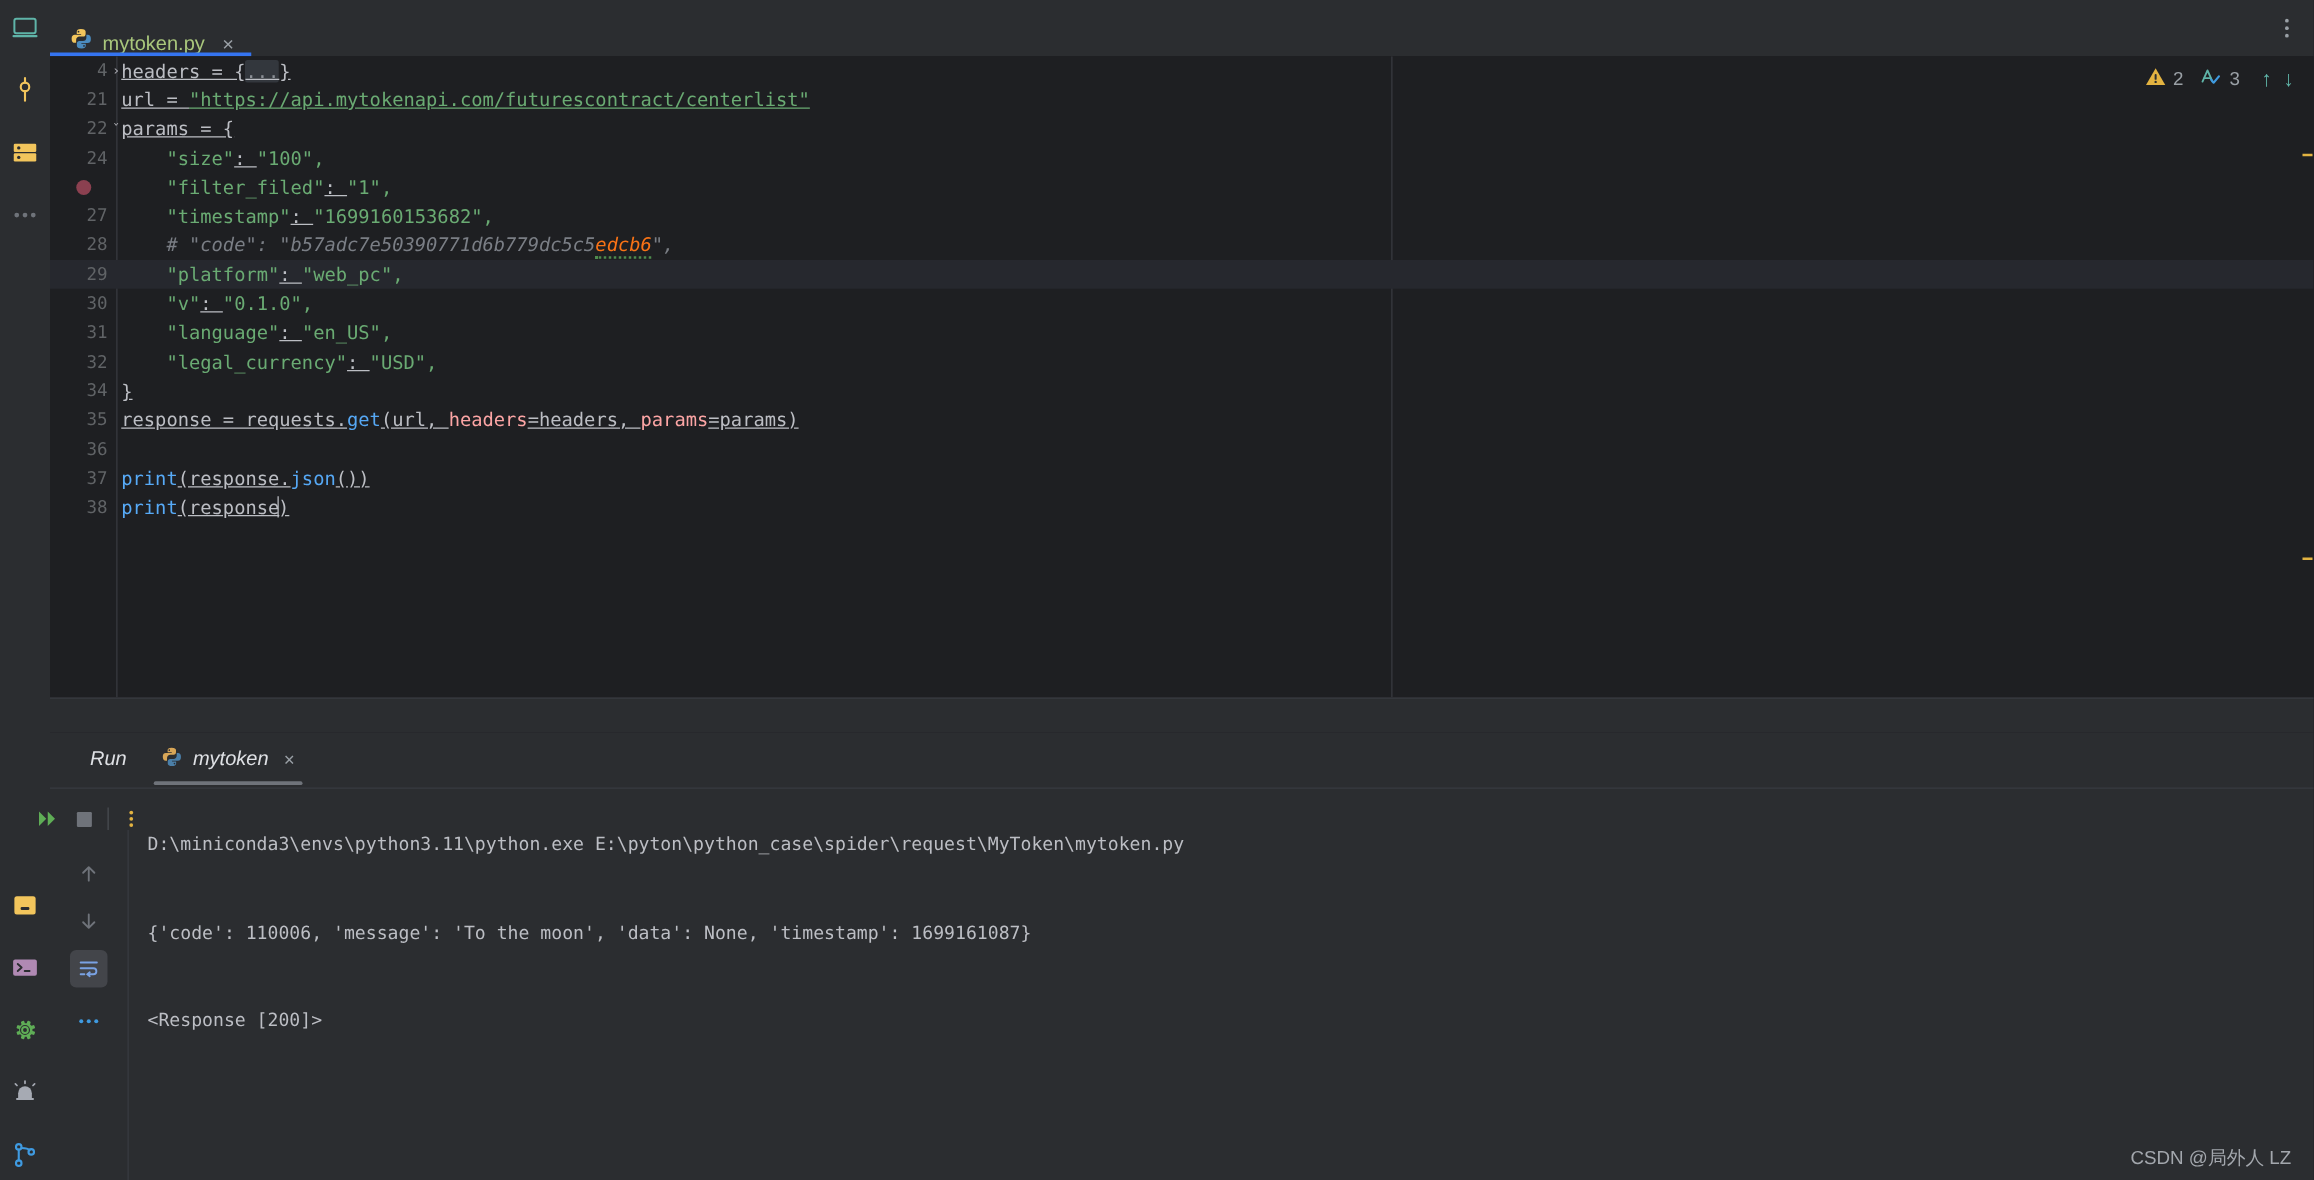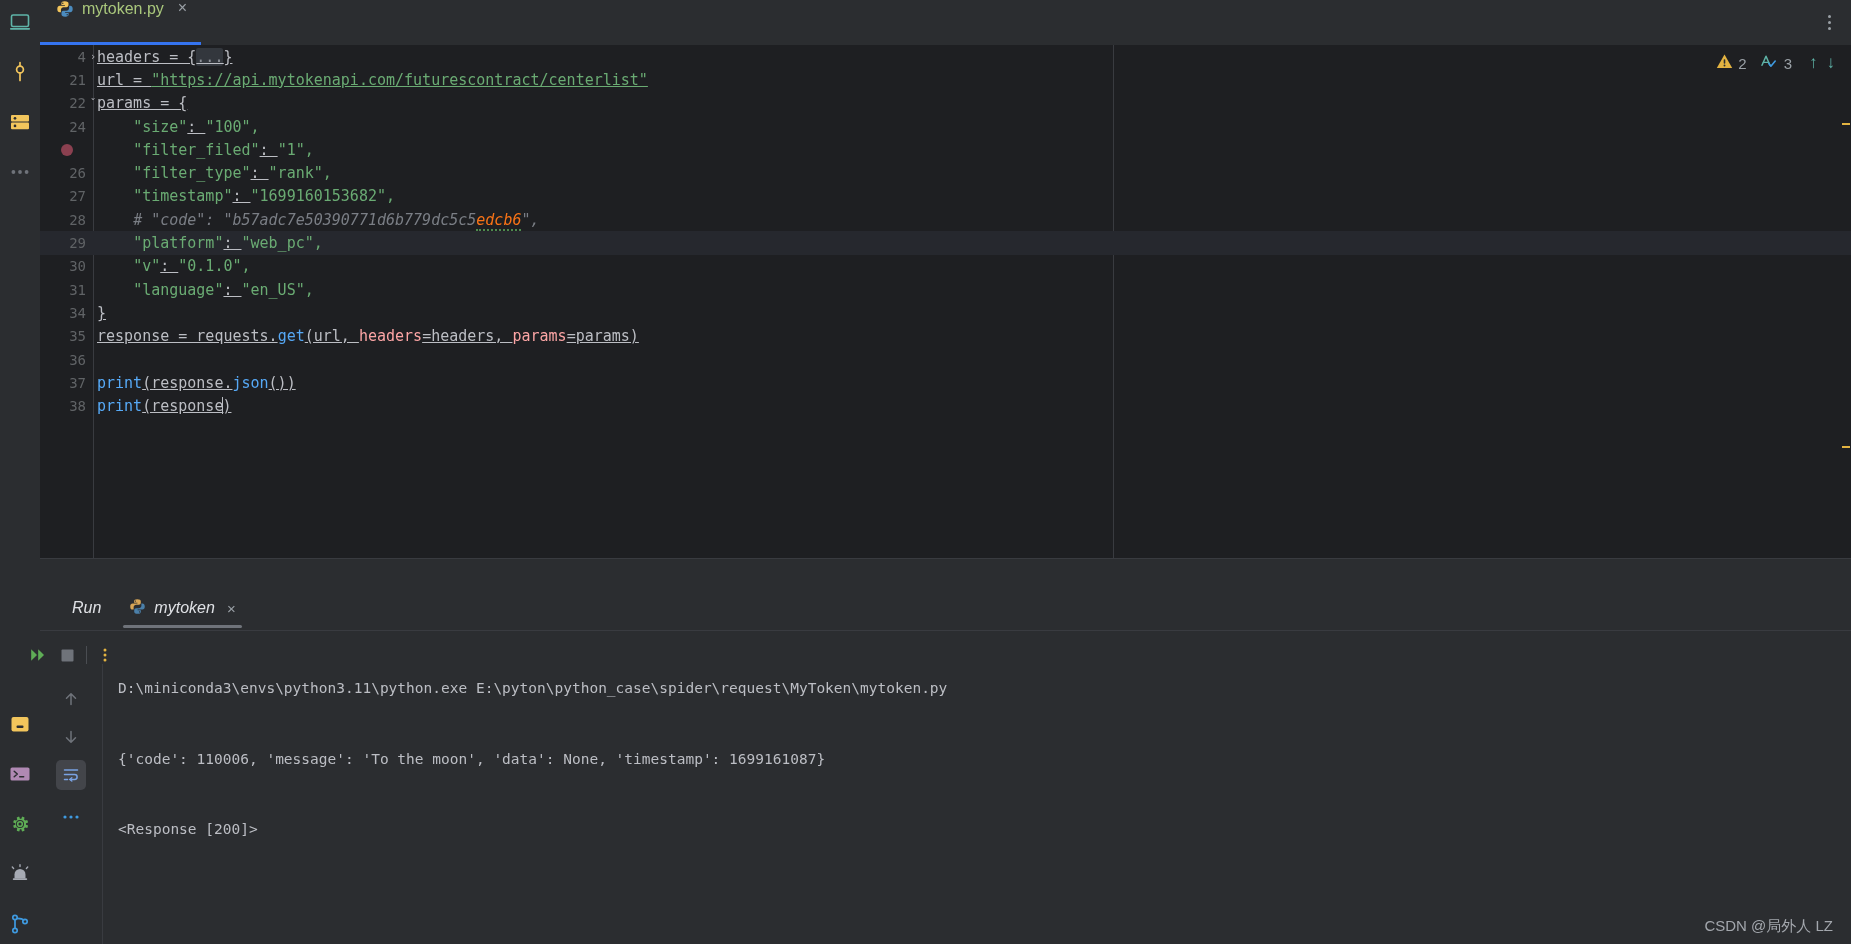--- a/index.html
+++ b/index.html
@@ -26,21 +26,21 @@
     position:absolute;left:40px;top:0;width:1811px;height:944px;
     background:#1e1f22;
   }
 
   
   .tabbar{
     position:relative;height:45px;background:#2b2d30;
     display:flex;align-items:center;
   }
   .tab{
-    position:relative;height:45px;display:flex;align-items:flex-start;gap:8px;
+    position:relative;height:45px;display:flex;align-items:flex-end;gap:8px;
     padding:0 14px 0 16px;cursor:pointer;
   }
   .tab .tab-label{font-size:16px;color:#a9c77c;}
   .tab .tab-close{font-size:16px;color:#9aa0a6;margin-left:6px;line-height:1;}
   .tab-underline{
     position:absolute;left:0;bottom:0;width:100%;height:3px;background:#3574f0;
   }
   .kebab{
     position:absolute;right:12px;top:12px;width:20px;height:20px;
     display:flex;flex-direction:column;align-items:center;justify-content:center;gap:3px;cursor:pointer;
@@ -130,21 +130,21 @@
 
   .run-toolbar{
     position:absolute;left:0;top:44px;width:62px;height:314px;
     display:flex;flex-direction:column;align-items:center;padding-top:10px;gap:0px;
   }
   .rt-row{display:flex;align-items:center;gap:0px;}
   .rt-ico{width:30px;height:30px;display:flex;align-items:center;justify-content:center;cursor:pointer;}
   .rt-ico.sel{background:#43454a;border-radius:5px;}
   .rt-sep{width:1px;height:18px;background:#4a4d52;margin:0 3px;}
   .console{
-    position:absolute;left:78px;top:44px;width:1720px;height:244px;
+    position:absolute;left:78px;top:32px;width:1720px;height:244px;
     font-family:"DejaVu Sans Mono", monospace;font-size:14.5px;
     color:#bcbec4;line-height:23.5px;white-space:pre;
   }
   .console .cline{height:23.5px;}
   .console .spacer{height:23.5px;}
 
   .console-border{
     position:absolute;left:62px;top:78px;width:1px;height:280px;background:#393b40;
   }
 
@@ -279,25 +279,20 @@
           <span class="ctext">    <span class="t-str">"size"</span><span class="t-def">: </span><span class="t-str">"100",</span></span>
         </div>
 
         <div class="code-line">
           <span class="bp"></span>
           <span class="ln"></span>
           <span class="fold"></span>
           <span class="ctext">    <span class="t-str">"filter_filed"</span><span class="t-def">: </span><span class="t-str">"1",</span></span>
         </div>
 
-        <div class="code-line">
-          <span class="ln">26</span>
-          <span class="fold"></span>
-          <span class="ctext">    <span class="t-str">"filter_type"</span><span class="t-def">: </span><span class="t-str">"rank",</span></span>
-        </div>
 
         <div class="code-line">
           <span class="ln">27</span>
           <span class="fold"></span>
           <span class="ctext">    <span class="t-str">"timestamp"</span><span class="t-def">: </span><span class="t-str">"1699160153682",</span></span>
         </div>
 
         <div class="code-line">
           <span class="ln">28</span>
           <span class="fold"></span>
@@ -315,20 +310,25 @@
           <span class="fold"></span>
           <span class="ctext">    <span class="t-str">"v"</span><span class="t-def">: </span><span class="t-str">"0.1.0",</span></span>
         </div>
 
         <div class="code-line">
           <span class="ln">31</span>
           <span class="fold"></span>
           <span class="ctext">    <span class="t-str">"language"</span><span class="t-def">: </span><span class="t-str">"en_US",</span></span>
         </div>
 
+        <div class="code-line">
+          <span class="ln">32</span>
+          <span class="fold"></span>
+          <span class="ctext">    <span class="t-str">"legal_currency"</span><span class="t-def">: </span><span class="t-str">"USD",</span></span>
+        </div>
 
 
         <div class="code-line">
           <span class="ln">34</span>
           <span class="fold"></span>
           <span class="ctext t-def">}</span>
         </div>
 
         <div class="code-line">
           <span class="ln">35</span>

